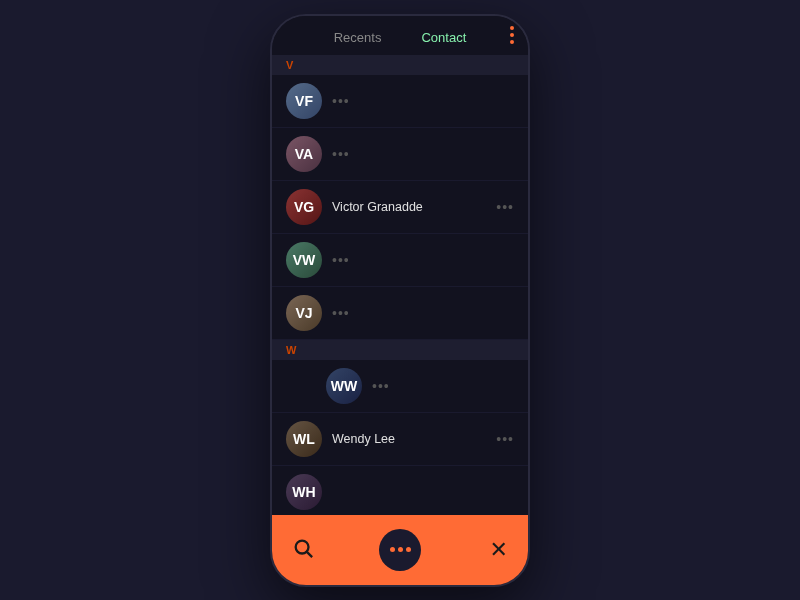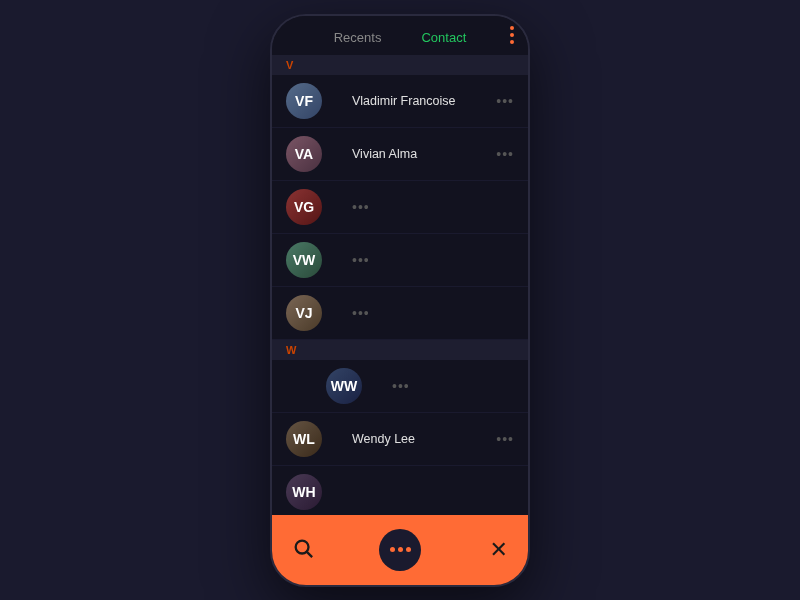--- a/index.html
+++ b/index.html
@@ -38,21 +38,21 @@
     }
     .nav-tab {
       font-size: 13px;
       font-weight: 500;
       cursor: pointer;
     }
     .nav-tab.inactive {
       color: #888;
     }
     .nav-tab.active {
-      color: #22c55e;
+      color: #86efac;
     }
     .nav-dots-btn {
       position: absolute;
       right: 14px;
       top: 50%;
       transform: translateY(-50%);
       display: flex;
       flex-direction: column;
       gap: 3px;
       align-items: center;
@@ -83,21 +83,20 @@
       text-transform: uppercase;
       letter-spacing: 1px;
     }
 
     .contact-item {
       display: flex;
       align-items: center;
       padding: 8px 14px;
       border-bottom: 1px solid #1a1a2e;
       cursor: pointer;
-      gap: 20px;
     }
 
     .avatar {
       width: 36px;
       height: 36px;
       border-radius: 50%;
       background: #444;
       margin-right: 10px;
       overflow: hidden;
       flex-shrink: 0;
@@ -198,30 +197,29 @@
       <span></span>
       <span></span>
       <span></span>
     </div>
   </div>
 
   <div class="contact-list">
   <div class="section-header">V</div>
       <div class="contact-item">
         <div class="avatar face-v1">VF</div>
-        <span class="contact-name">Vladimir Francoise</span>
         <span class="more-dots">•••</span>
       </div>
       <div class="contact-item">
         <div class="avatar face-v2">VA</div>
-        <span class="contact-name">Vivian Alma</span>
         <span class="more-dots">•••</span>
       </div>
       <div class="contact-item">
         <div class="avatar face-v3">VG</div>
+        <span class="contact-name">Victor Granadde</span>
         <span class="more-dots">•••</span>
       </div>
       <div class="contact-item">
         <div class="avatar face-v4">VW</div>
         <span class="more-dots">•••</span>
       </div>
       <div class="contact-item">
         <div class="avatar face-v5">VJ</div>
         <span class="more-dots">•••</span>
       </div>

